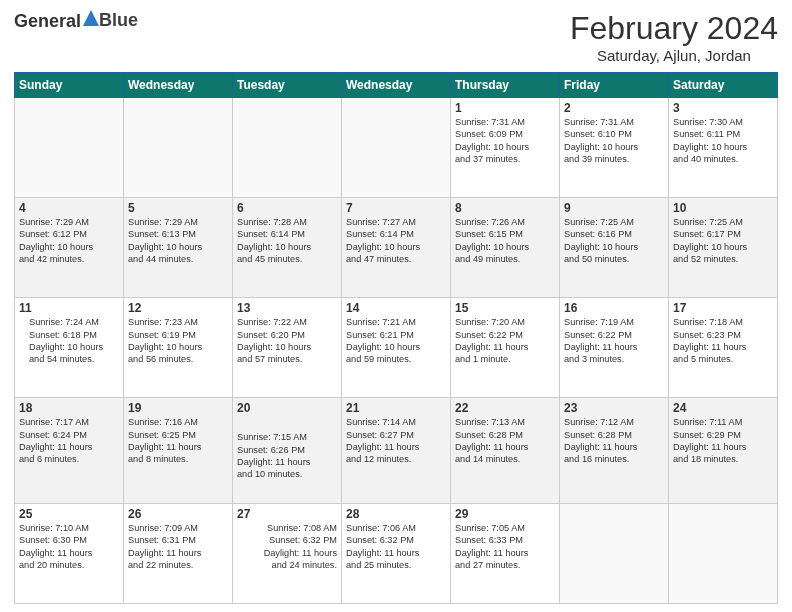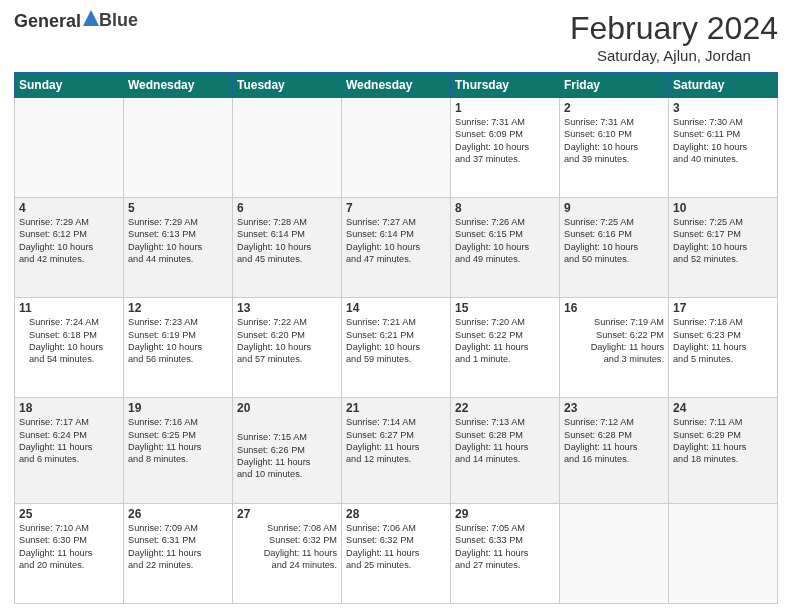--- a/index.html
+++ b/index.html
@@ -242,21 +242,21 @@
           </td>
           <td>
             <span class="day-number">15</span>
             <div class="day-info" style="white-space: pre-line;">Sunrise: 7:20 AM
 Sunset: 6:22 PM
 Daylight: 11 hours
 and 1 minute.</div>
           </td>
           <td>
             <span class="day-number">16</span>
-            <div class="day-info" style="white-space: pre-line; text-align: right;">Sunrise: 7:19 AM
+            <div class="day-info" style="white-space: pre-line;">Sunrise: 7:19 AM
 Sunset: 6:22 PM
 Daylight: 11 hours
 and 3 minutes.</div>
           </td>
           <td>
             <span class="day-number">17</span>
             <div class="day-info" style="white-space: pre-line;">Sunrise: 7:18 AM
 Sunset: 6:23 PM
 Daylight: 11 hours
 and 5 minutes.</div>

